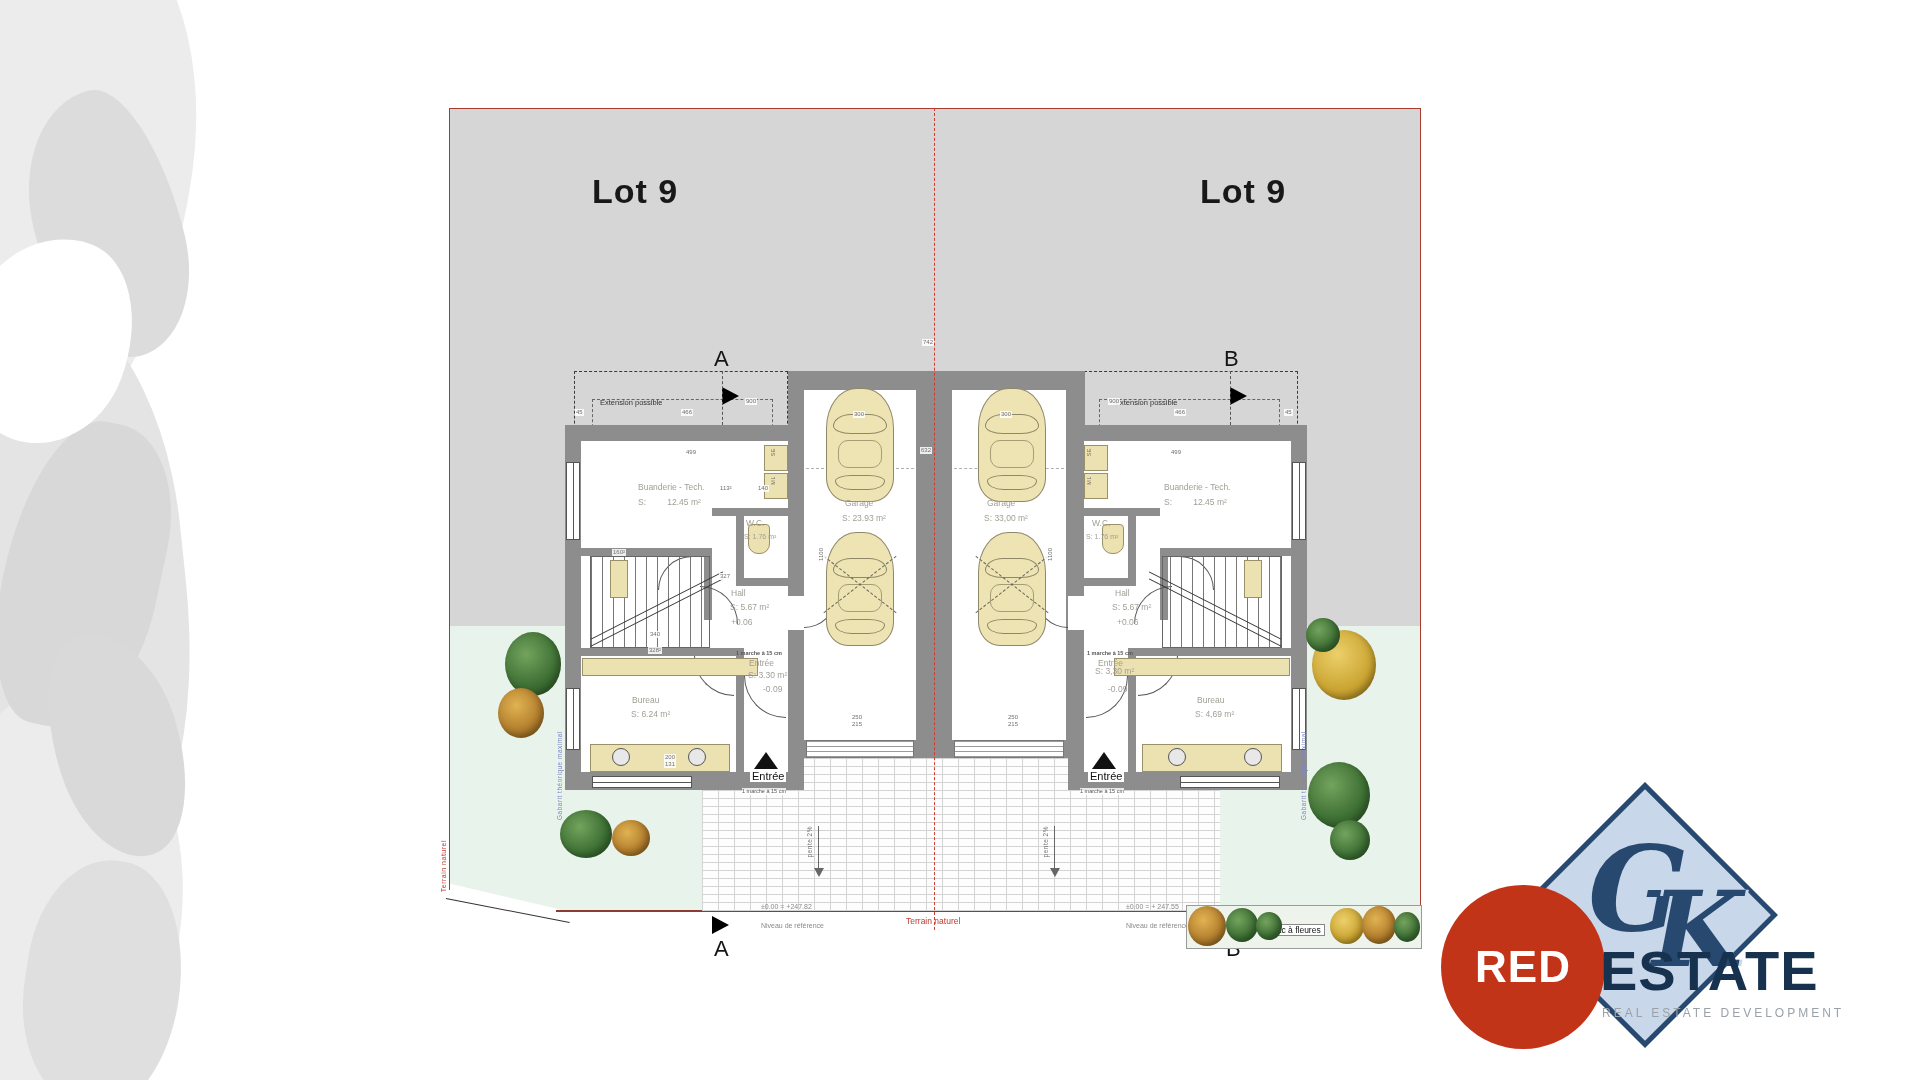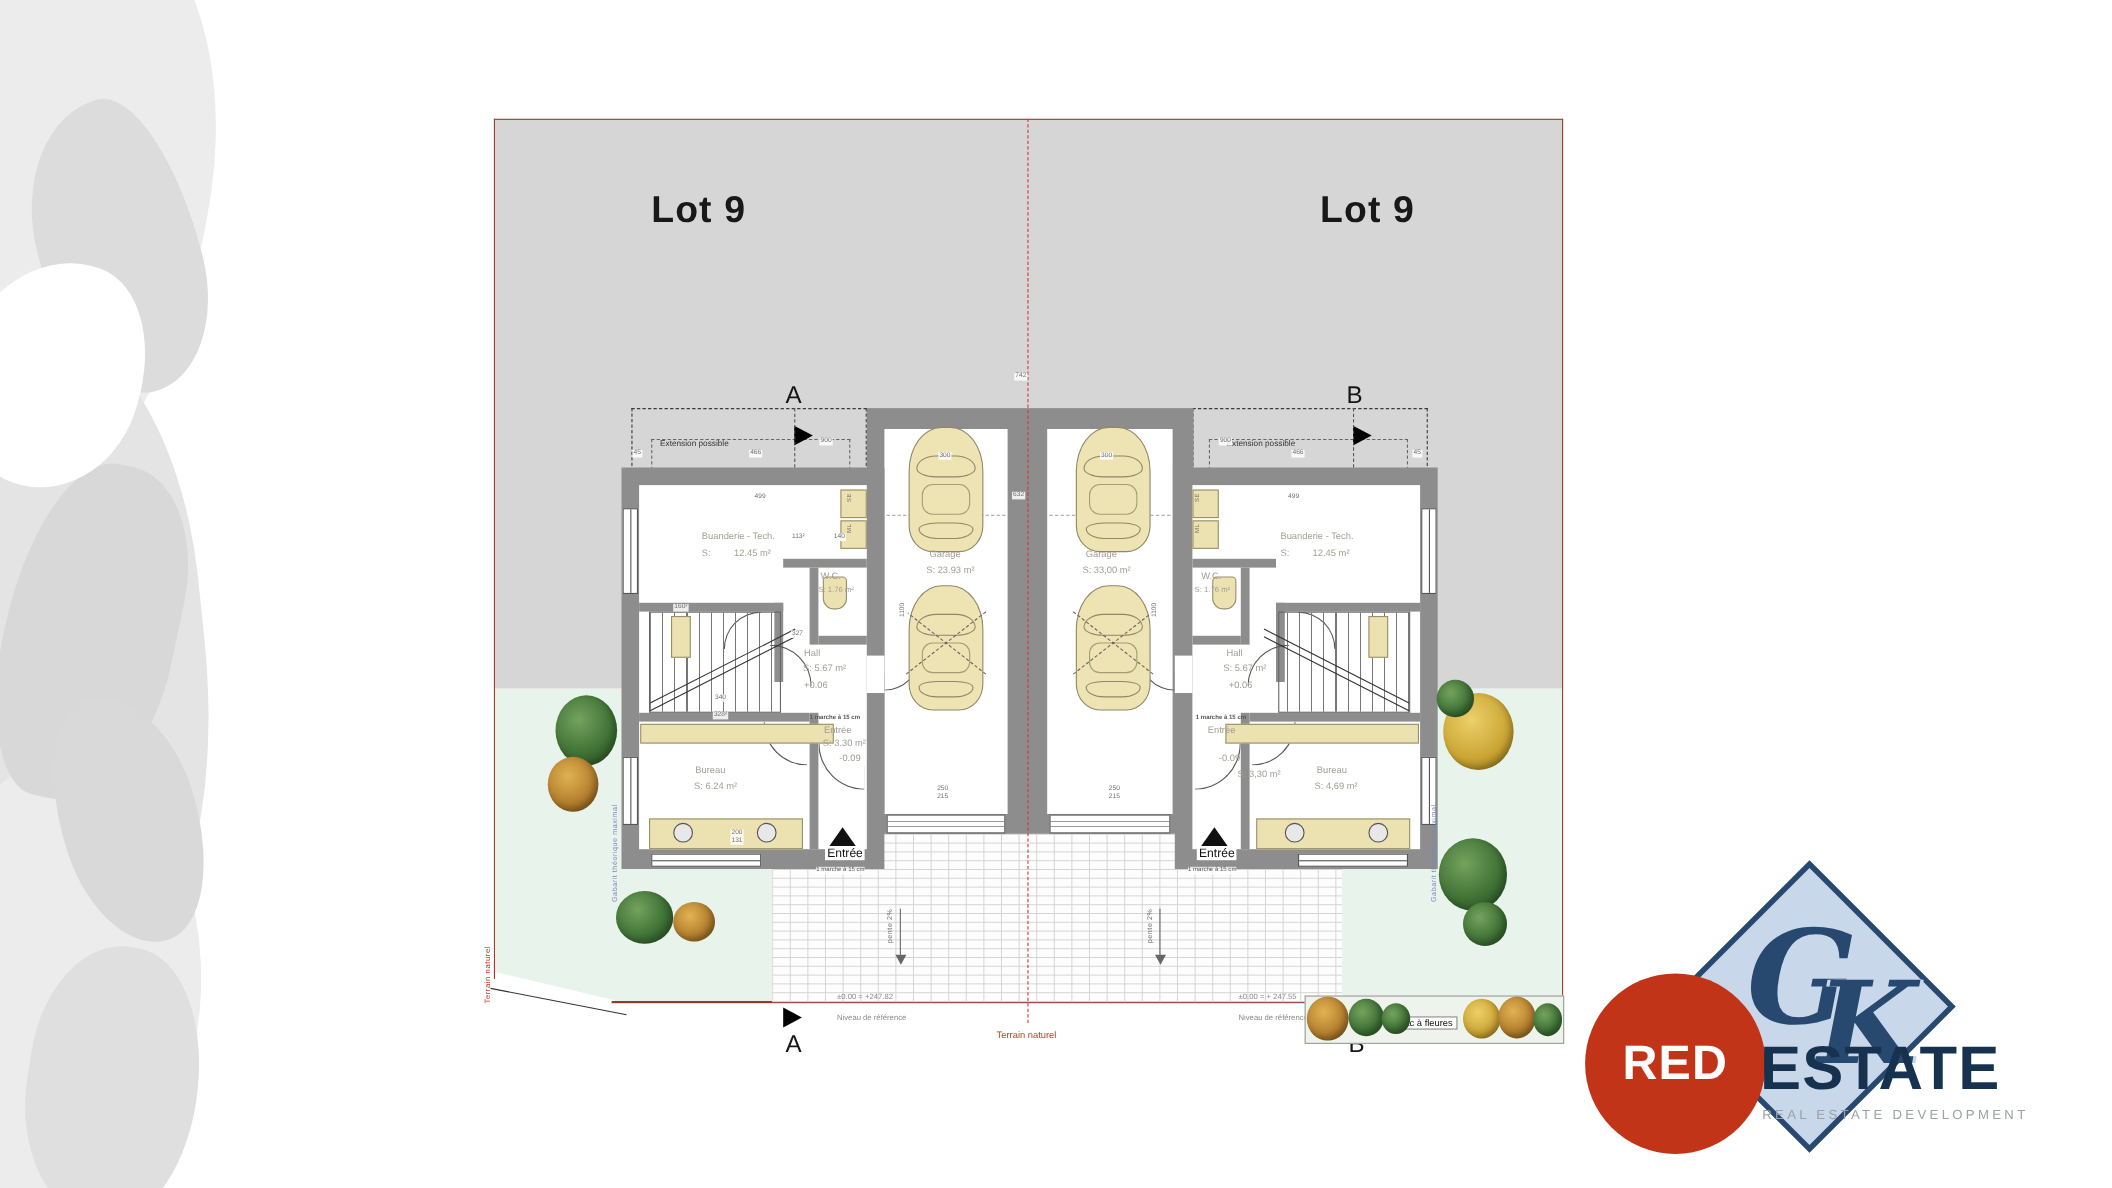--- a/index.html
+++ b/index.html
@@ -50,21 +50,21 @@
   .xline{position:absolute;border-top:1px dashed #666;width:92px;left:-12px;top:52px;}
   
   .pl{position:absolute;font-size:8.5px;color:#a09e95;white-space:pre;line-height:1.2;}
   .pl.sm{font-size:7px;}
   .dim{position:absolute;font-size:6px;color:#6f6f6f;background:rgba(255,255,255,.85);
     line-height:1.1;padding:0 1px;white-space:nowrap;}
   .dim.v{writing-mode:vertical-rl;transform:rotate(180deg);}
   .vtext{position:absolute;writing-mode:vertical-rl;transform:rotate(180deg);
     font-size:6.5px;letter-spacing:.5px;}
   .blue{color:#7b87c6;}
-  .red{color:#c0392b;margin-top:20px;}
+  .red{color:#c0392b;}
   .sec{position:absolute;font-size:22px;color:#151515;}
   .tri-r{position:absolute;width:0;height:0;border-top:9px solid transparent;
     border-bottom:9px solid transparent;border-left:17px solid #000;}
   .tri-up{position:absolute;width:0;height:0;border-left:12px solid transparent;
     border-right:12px solid transparent;border-bottom:17px solid #111;}
   .entreebox{position:absolute;font-size:11px;color:#111;background:#fff;padding:0 2px;}
   .lottitle{position:absolute;font-size:34px;font-weight:bold;color:#181818;letter-spacing:1px;}
   .extlabel{position:absolute;font-size:7.5px;color:#333;}
   .lvl{position:absolute;font-size:7px;color:#8a8a8a;line-height:1.4;white-space:pre;}
   .tree{position:absolute;border-radius:50%;}
@@ -256,21 +256,21 @@
 
 <div class="pl" style="left:1164px;top:482px;">Buanderie - Tech.</div>
 <div class="pl" style="left:1164px;top:497px;">S:         12.45 m²</div>
 <div class="pl" style="left:1092px;top:518px;">W.C.</div>
 <div class="pl sm" style="left:1086px;top:533px;">S: 1.76 m²</div>
 <div class="pl" style="left:1115px;top:588px;">Hall</div>
 <div class="pl" style="left:1112px;top:602px;">S: 5.67 m²</div>
 <div class="pl" style="left:1117px;top:617px;">+0.06</div>
 <div class="pl sm" style="left:1087px;top:650px;font-weight:bold;color:#555;font-size:5.5px;">1 marche à 15 cm</div>
 <div class="pl" style="left:1098px;top:658px;">Entrée</div>
-<div class="pl" style="left:1095px;top:698px;margin-left:30px;">S: 3,30 m²</div>
+<div class="pl" style="left:1095px;top:666px;">S: 3,30 m²</div>
 <div class="pl" style="left:1108px;top:684px;">-0.09</div>
 <div class="pl" style="left:1197px;top:695px;">Bureau</div>
 <div class="pl" style="left:1195px;top:709px;">S: 4,69 m²</div>
 <div class="pl" style="left:987px;top:498px;">Garage</div>
 <div class="pl" style="left:984px;top:513px;">S: 33,00 m²</div>
 <div class="vtext" style="left:1086px;top:448px;color:#6f6f6f;font-size:5.5px;">SE</div>
 <div class="vtext" style="left:1086px;top:476px;color:#6f6f6f;font-size:5.5px;">ML</div>
 
 <div class="tri-up" style="left:754px;top:752px;"></div>
 <div class="entreebox" style="left:750px;top:770px;">Entrée</div>

